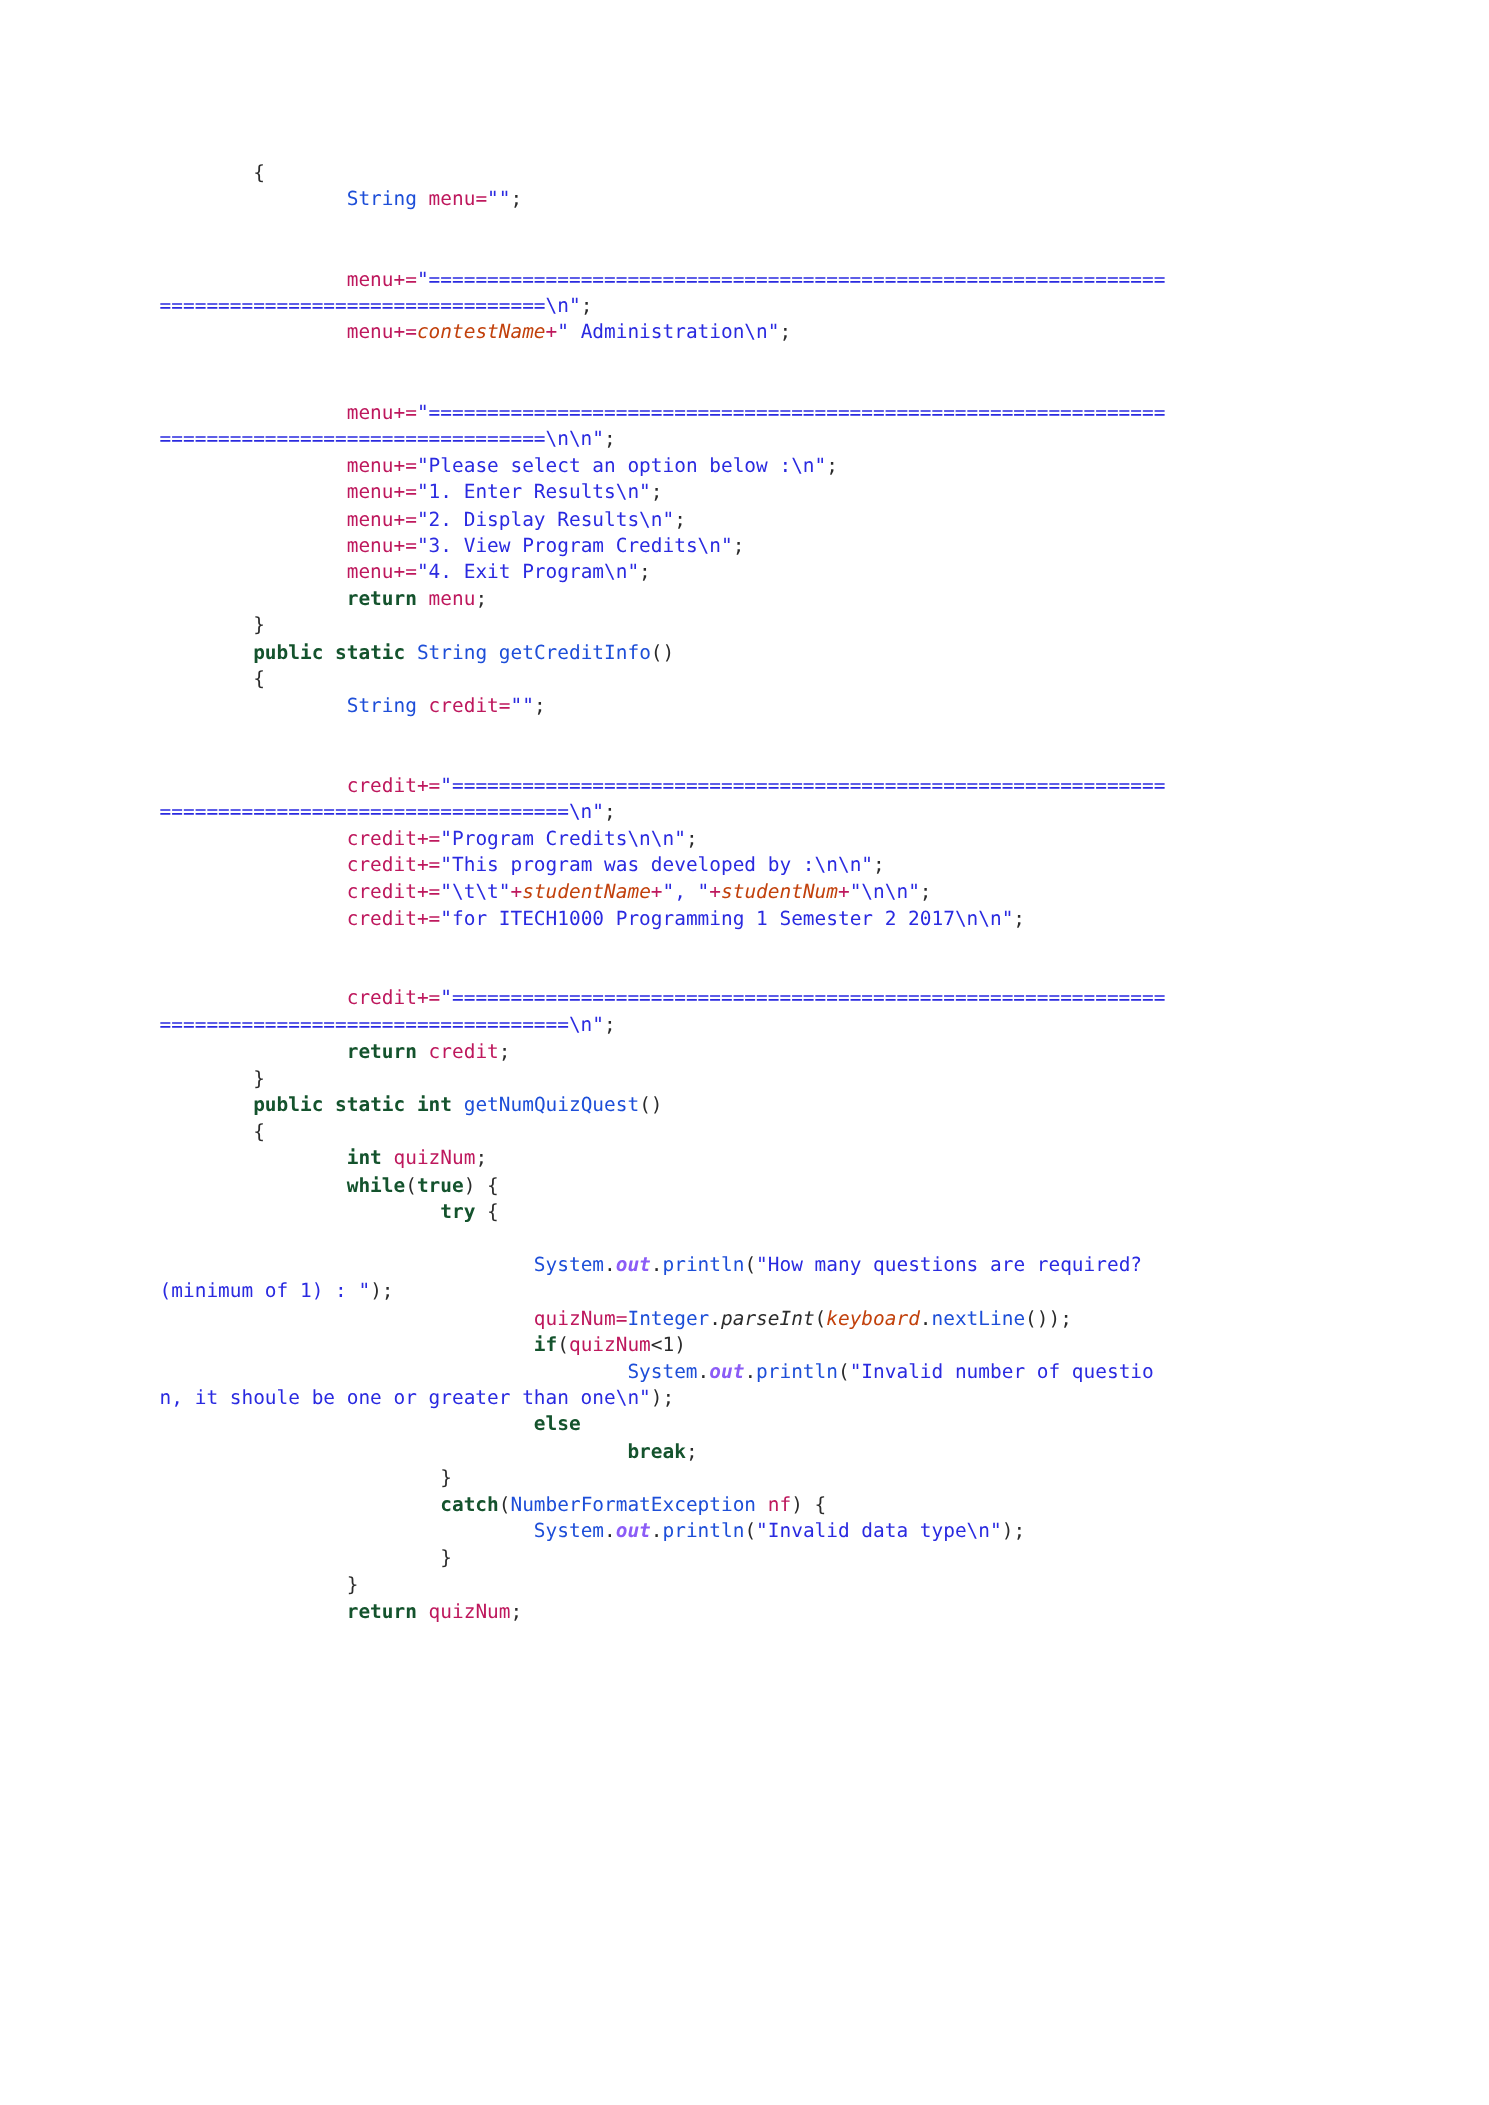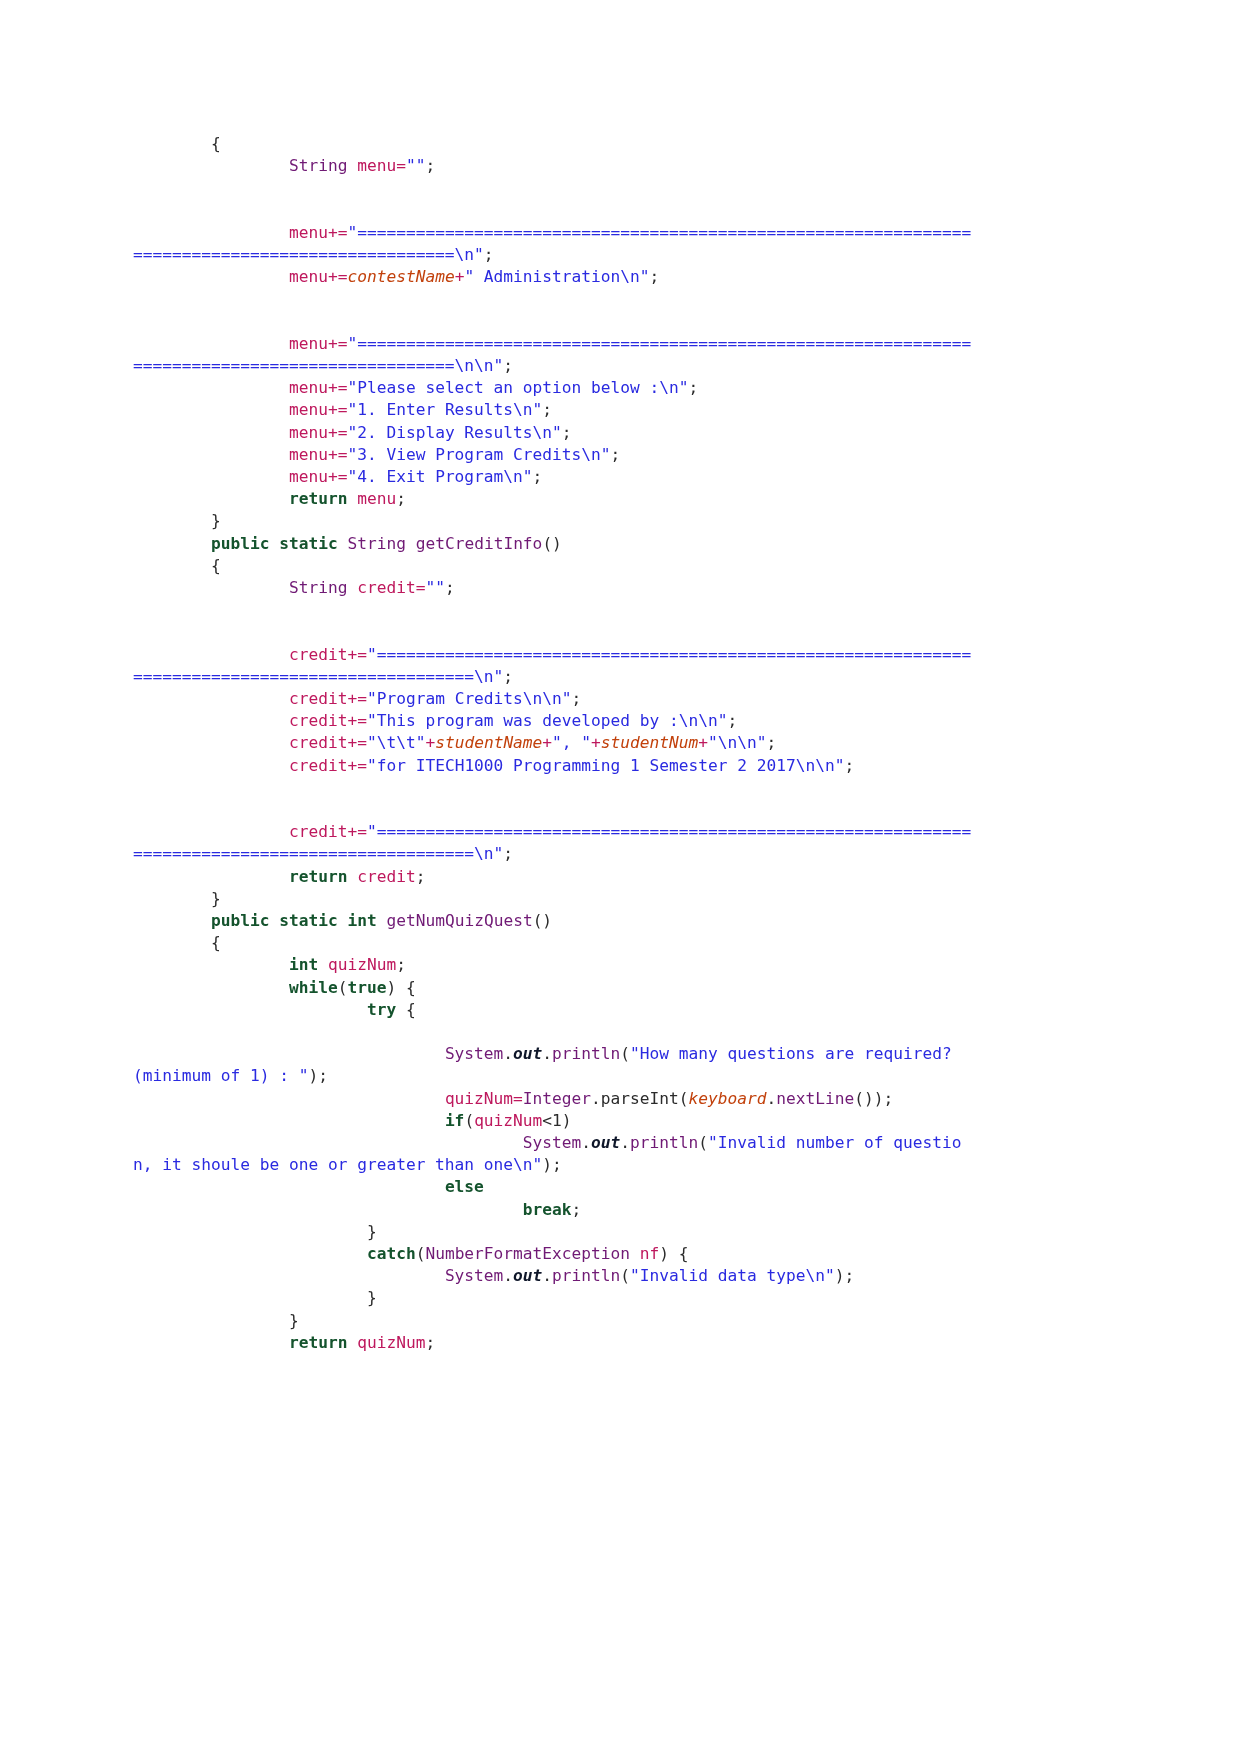--- a/index.html
+++ b/index.html
@@ -34,24 +34,24 @@
     overflow-wrap: anywhere;
     color: #3b3b3b;
     letter-spacing: 0px;
   }
   .ln { display: block; min-height: 22.2px; }
   .blank { display: block; height: 22.2px; }
   
   .kw   { color: #14532d; font-weight: bold; }
   .str  { color: #2a2ae0; }
   .pln  { color: #4a4a4a; }
-  .typ  { color: #701a75; }
+  .typ  { color: #1d4ed8; }
   .fld  { color: #c2410c; font-style: italic; }
-  .fldb { color: #0f172a; font-style: italic; font-weight: bold; }
-  .mtd  { color: #2b2b2b; }
+  .fldb { color: #8b5cf6; font-style: italic; font-weight: bold; }
+  .mtd  { color: #2b2b2b; font-style: italic; }
   .var  { color: #be185d; }
   .pnc  { color: #2b2b2b; }
   .num  { color: #2b2b2b; }
 </style>
 </head>
 <body>
 
 <div id="page">
   <div id="code"><span class="ln"><span class="pnc">        </span><span class="pnc">{</span></span><span class="ln"><span class="pln">                </span><span class="typ">String</span><span class="pln"> </span><span class="var">menu</span><span class="var">=</span><span class="str">""</span><span class="pnc">;</span></span><span class="ln blank">&nbsp;</span><span class="ln blank">&nbsp;</span><span class="ln"><span class="pln">                </span><span class="var">menu</span><span class="var">+=</span><span class="str">"================================================================================================\n"</span><span class="pnc">;</span></span><span class="ln"><span class="pln">                </span><span class="var">menu</span><span class="var">+=</span><span class="fld">contestName</span><span class="var">+</span><span class="str">" Administration\n"</span><span class="pnc">;</span></span><span class="ln blank">&nbsp;</span><span class="ln blank">&nbsp;</span><span class="ln"><span class="pln">                </span><span class="var">menu</span><span class="var">+=</span><span class="str">"================================================================================================\n\n"</span><span class="pnc">;</span></span><span class="ln"><span class="pln">                </span><span class="var">menu</span><span class="var">+=</span><span class="str">"Please select an option below :\n"</span><span class="pnc">;</span></span><span class="ln"><span class="pln">                </span><span class="var">menu</span><span class="var">+=</span><span class="str">"1. Enter Results\n"</span><span class="pnc">;</span></span><span class="ln"><span class="pln">                </span><span class="var">menu</span><span class="var">+=</span><span class="str">"2. Display Results\n"</span><span class="pnc">;</span></span><span class="ln"><span class="pln">                </span><span class="var">menu</span><span class="var">+=</span><span class="str">"3. View Program Credits\n"</span><span class="pnc">;</span></span><span class="ln"><span class="pln">                </span><span class="var">menu</span><span class="var">+=</span><span class="str">"4. Exit Program\n"</span><span class="pnc">;</span></span><span class="ln"><span class="pln">                </span><span class="kw">return</span><span class="pln"> </span><span class="var">menu</span><span class="pnc">;</span></span><span class="ln"><span class="pnc">        </span><span class="pnc">}</span></span><span class="ln"><span class="pln">        </span><span class="kw">public</span><span class="pln"> </span><span class="kw">static</span><span class="pln"> </span><span class="typ">String</span><span class="pln"> </span><span class="typ">getCreditInfo</span><span class="pnc">()</span></span><span class="ln"><span class="pnc">        </span><span class="pnc">{</span></span><span class="ln"><span class="pln">                </span><span class="typ">String</span><span class="pln"> </span><span class="var">credit</span><span class="var">=</span><span class="str">""</span><span class="pnc">;</span></span><span class="ln blank">&nbsp;</span><span class="ln blank">&nbsp;</span><span class="ln"><span class="pln">                </span><span class="var">credit</span><span class="var">+=</span><span class="str">"================================================================================================\n"</span><span class="pnc">;</span></span><span class="ln"><span class="pln">                </span><span class="var">credit</span><span class="var">+=</span><span class="str">"Program Credits\n\n"</span><span class="pnc">;</span></span><span class="ln"><span class="pln">                </span><span class="var">credit</span><span class="var">+=</span><span class="str">"This program was developed by :\n\n"</span><span class="pnc">;</span></span><span class="ln"><span class="pln">                </span><span class="var">credit</span><span class="var">+=</span><span class="str">"\t\t"</span><span class="var">+</span><span class="fld">studentName</span><span class="var">+</span><span class="str">", "</span><span class="var">+</span><span class="fld">studentNum</span><span class="var">+</span><span class="str">"\n\n"</span><span class="pnc">;</span></span><span class="ln"><span class="pln">                </span><span class="var">credit</span><span class="var">+=</span><span class="str">"for ITECH1000 Programming 1 Semester 2 2017\n\n"</span><span class="pnc">;</span></span><span class="ln blank">&nbsp;</span><span class="ln blank">&nbsp;</span><span class="ln"><span class="pln">                </span><span class="var">credit</span><span class="var">+=</span><span class="str">"================================================================================================\n"</span><span class="pnc">;</span></span><span class="ln"><span class="pln">                </span><span class="kw">return</span><span class="pln"> </span><span class="var">credit</span><span class="pnc">;</span></span><span class="ln"><span class="pnc">        </span><span class="pnc">}</span></span><span class="ln"><span class="pln">        </span><span class="kw">public</span><span class="pln"> </span><span class="kw">static</span><span class="pln"> </span><span class="kw">int</span><span class="pln"> </span><span class="typ">getNumQuizQuest</span><span class="pnc">()</span></span><span class="ln"><span class="pnc">        </span><span class="pnc">{</span></span><span class="ln"><span class="pln">                </span><span class="kw">int</span><span class="pln"> </span><span class="var">quizNum</span><span class="pnc">;</span></span><span class="ln"><span class="pln">                </span><span class="kw">while</span><span class="pnc">(</span><span class="kw">true</span><span class="pnc">) {</span></span><span class="ln"><span class="pln">                        </span><span class="kw">try</span><span class="pnc"> {</span></span><span class="ln blank">&nbsp;</span><span class="ln"><span class="pln">                                </span><span class="typ">System</span><span class="pnc">.</span><span class="fldb">out</span><span class="pnc">.</span><span class="typ">println</span><span class="pnc">(</span><span class="str">"How many questions are required? (minimum of 1) : "</span><span class="pnc">);</span></span><span class="ln"><span class="pln">                                </span><span class="var">quizNum</span><span class="var">=</span><span class="typ">Integer</span><span class="pnc">.</span><span class="mtd">parseInt</span><span class="pnc">(</span><span class="fld">keyboard</span><span class="pnc">.</span><span class="typ">nextLine</span><span class="pnc">());</span></span><span class="ln"><span class="pln">                                </span><span class="kw">if</span><span class="pnc">(</span><span class="var">quizNum</span><span class="pnc">&lt;</span><span class="num">1</span><span class="pnc">)</span></span><span class="ln"><span class="pln">                                        </span><span class="typ">System</span><span class="pnc">.</span><span class="fldb">out</span><span class="pnc">.</span><span class="typ">println</span><span class="pnc">(</span><span class="str">"Invalid number of question, it shoule be one or greater than one\n"</span><span class="pnc">);</span></span><span class="ln"><span class="pln">                                </span><span class="kw">else</span></span><span class="ln"><span class="pln">                                        </span><span class="kw">break</span><span class="pnc">;</span></span><span class="ln"><span class="pnc">                        </span><span class="pnc">}</span></span><span class="ln"><span class="pln">                        </span><span class="kw">catch</span><span class="pnc">(</span><span class="typ">NumberFormatException</span><span class="pln"> </span><span class="var">nf</span><span class="pnc">) {</span></span><span class="ln"><span class="pln">                                </span><span class="typ">System</span><span class="pnc">.</span><span class="fldb">out</span><span class="pnc">.</span><span class="typ">println</span><span class="pnc">(</span><span class="str">"Invalid data type\n"</span><span class="pnc">);</span></span><span class="ln"><span class="pnc">                        </span><span class="pnc">}</span></span><span class="ln"><span class="pnc">                </span><span class="pnc">}</span></span><span class="ln"><span class="pln">                </span><span class="kw">return</span><span class="pln"> </span><span class="var">quizNum</span><span class="pnc">;</span></span></div>
 </div>

